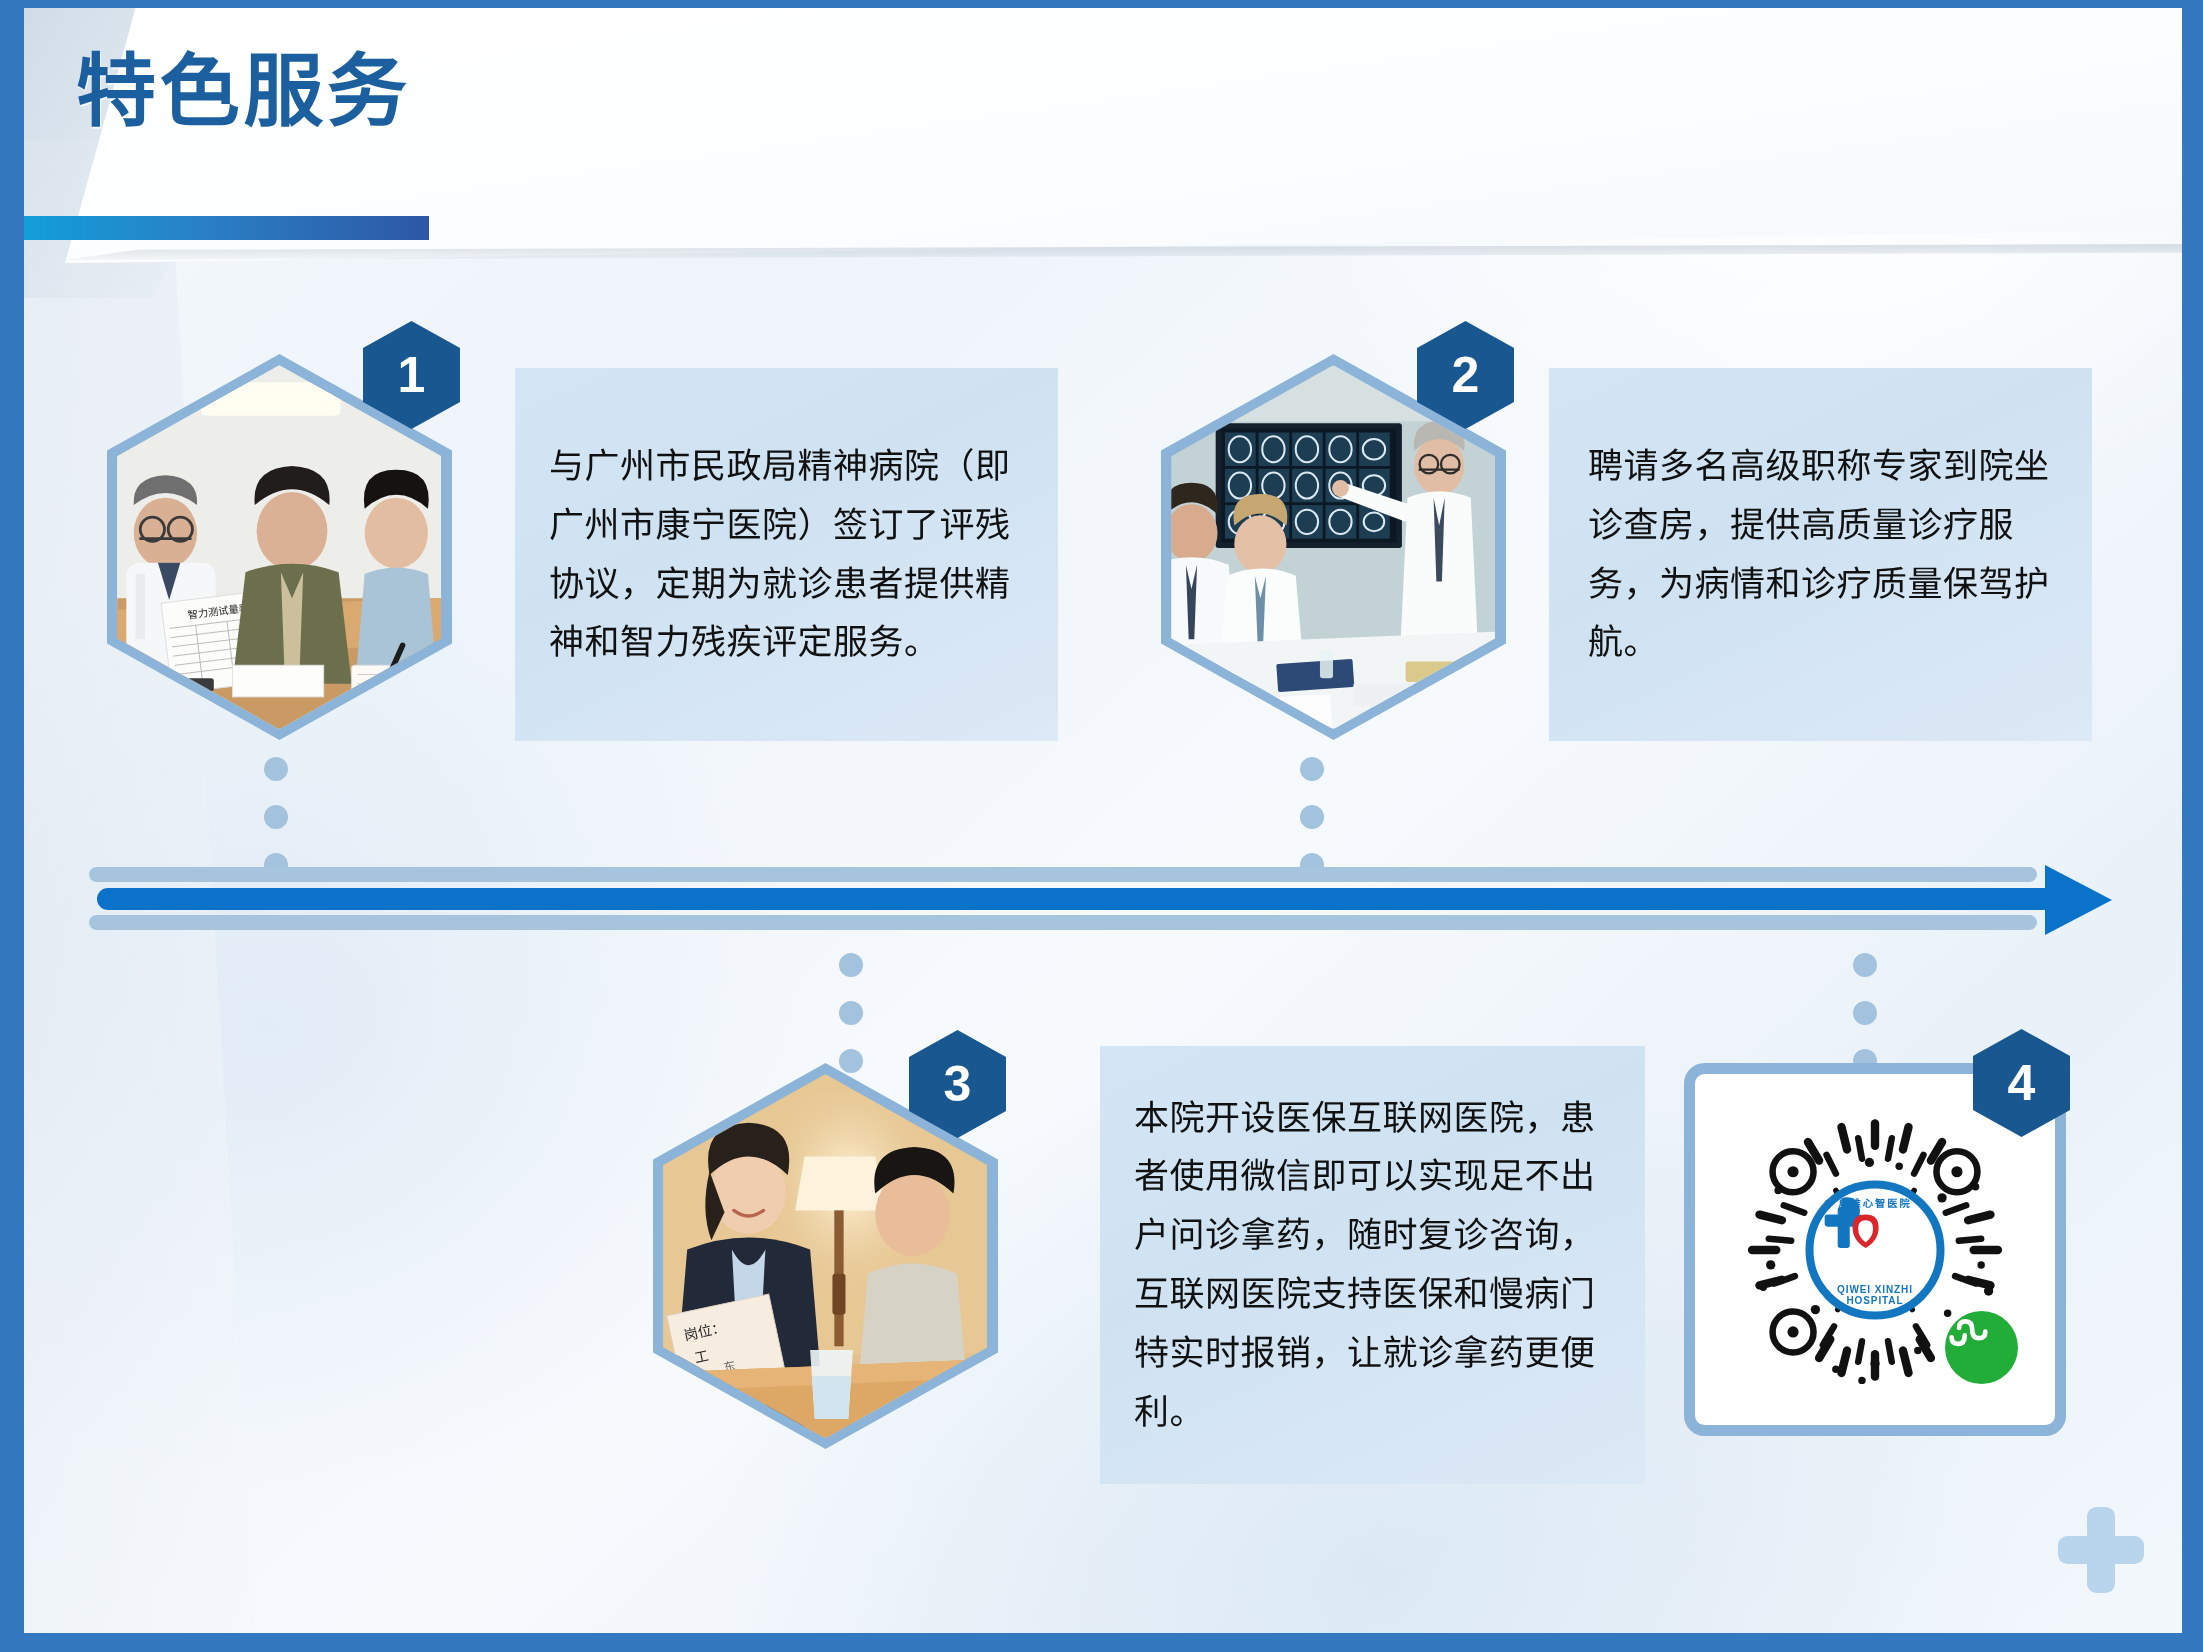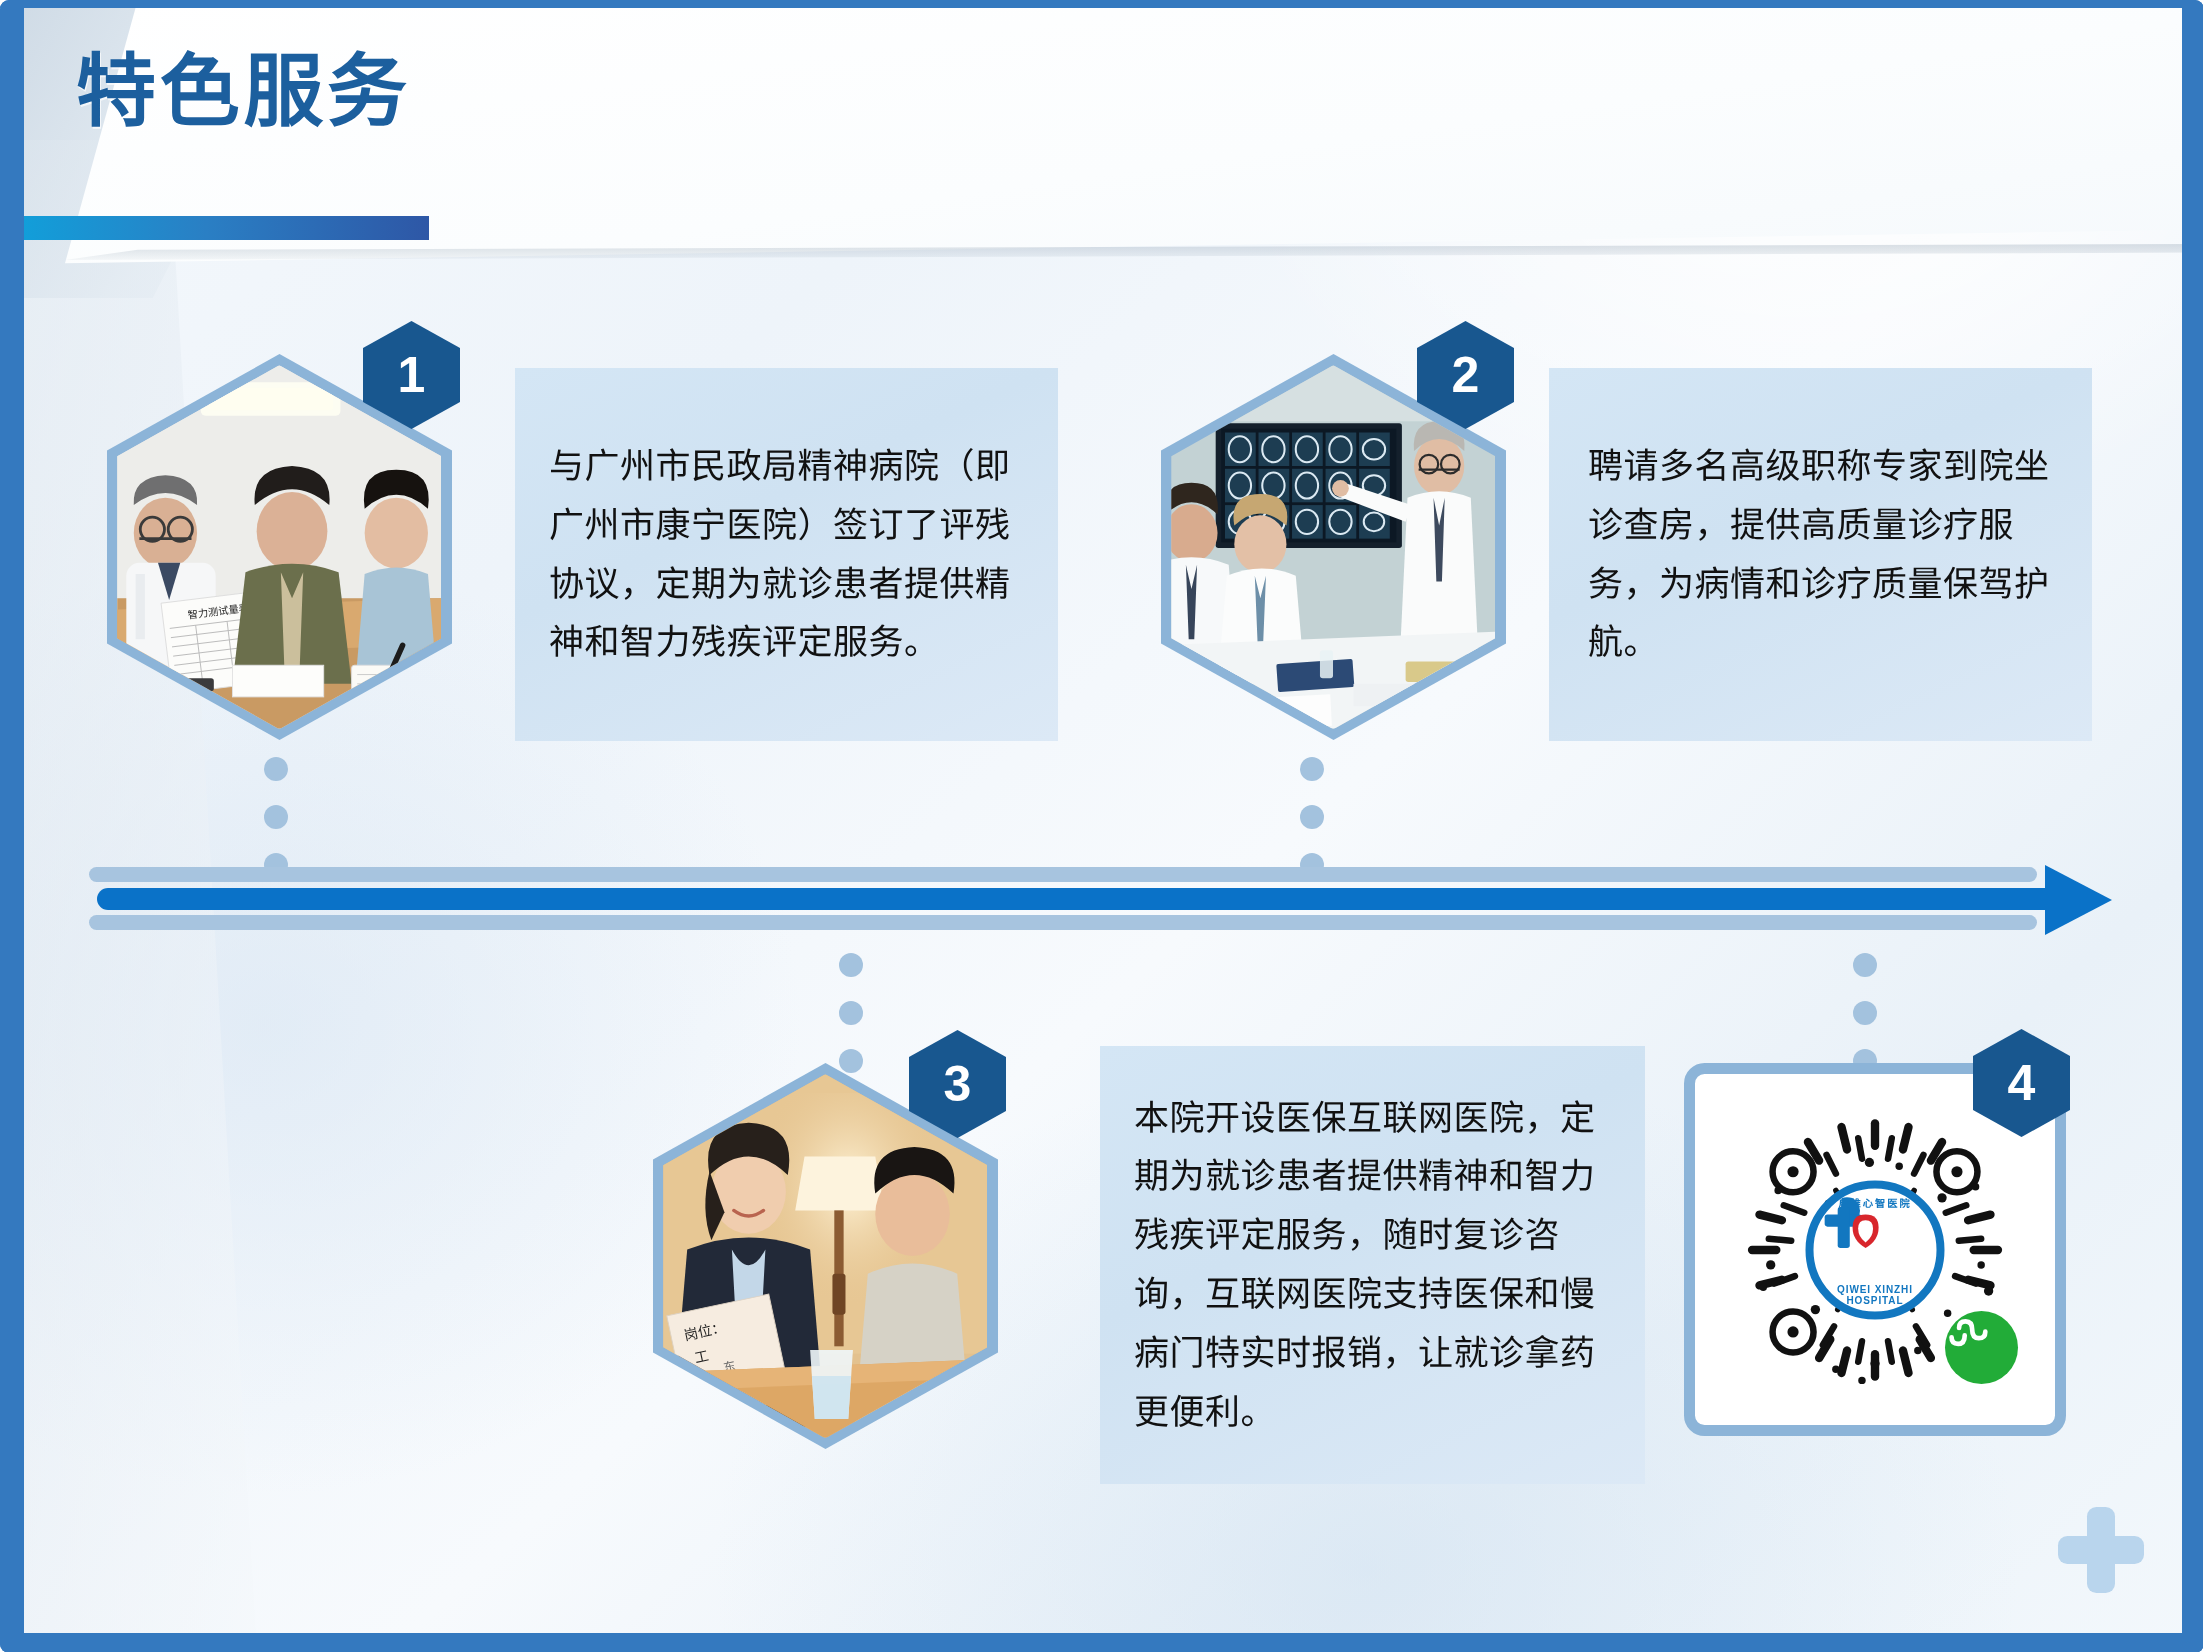--- a/index.html
+++ b/index.html
@@ -12,21 +12,20 @@
   }
   .slide{
     position:relative;
     width:2204px;height:1653px;
     background:
       radial-gradient(ellipse 839px 559px at 82% 8%, rgba(255,255,255,.95) 0%, rgba(233,240,248,0) 70%),
       radial-gradient(ellipse 746px 653px at 12% 62%, rgba(214,228,242,.55) 0%, rgba(233,240,248,0) 72%),
       radial-gradient(ellipse 932px 746px at 62% 95%, rgba(206,224,240,.5) 0%, rgba(233,240,248,0) 70%),
       linear-gradient(138deg,#f4f8fc 0%,#eef4fa 28%,#f7fafd 55%,#e9f1f8 78%,#f3f8fc 100%);
     overflow:hidden;
-    border-radius:9px;
   }
   
   .frame-left{
     position:absolute;left:0;top:0;width:24px;height:1653px;
     background:#3479bf;z-index:40;
   }
   .frame-right{
     position:absolute;right:0;top:0;width:22.4px;height:1653px;
     background:#3479bf;z-index:40;
   }
@@ -403,21 +402,21 @@
           <path d="M160 324 L202 324 L199 370 L163 370 Z" fill="#cfe4ef" opacity=".95"></path>
         </svg>
       </div>
     </div>
     <div class="badge" style="left:256px;top:-33px;">
       <span>3</span>
     </div>
   </div>
 
   <div class="panel" style="position:absolute;left:1100px;top:1046px;width:545px;height:438px;padding:0 34px;z-index:13;">
-    <p>本院开设医保互联网医院，定期为就诊患者提供精神和智力残疾评定服务，随时复诊咨询，互联网医院支持医保和慢病门特实时报销，让就诊拿药更便利。</p>
+    <p>本院开设医保互联网医院，患者使用微信即可以实现足不出户问诊拿药，随时复诊咨询，互联网医院支持医保和慢病门特实时报销，让就诊拿药更便利。</p>
   </div>
 
   <div class="row" style="left:1684px;top:1063px;">
     <div class="qr-card">
       <div class="qr-art">
         <svg width="298" height="298" viewBox="0 0 320 320">
           <g fill="#111">
 
             <circle cx="72" cy="76" r="22" fill="none" stroke="#111" stroke-width="7"></circle>
             <circle cx="72" cy="76" r="6"></circle>

